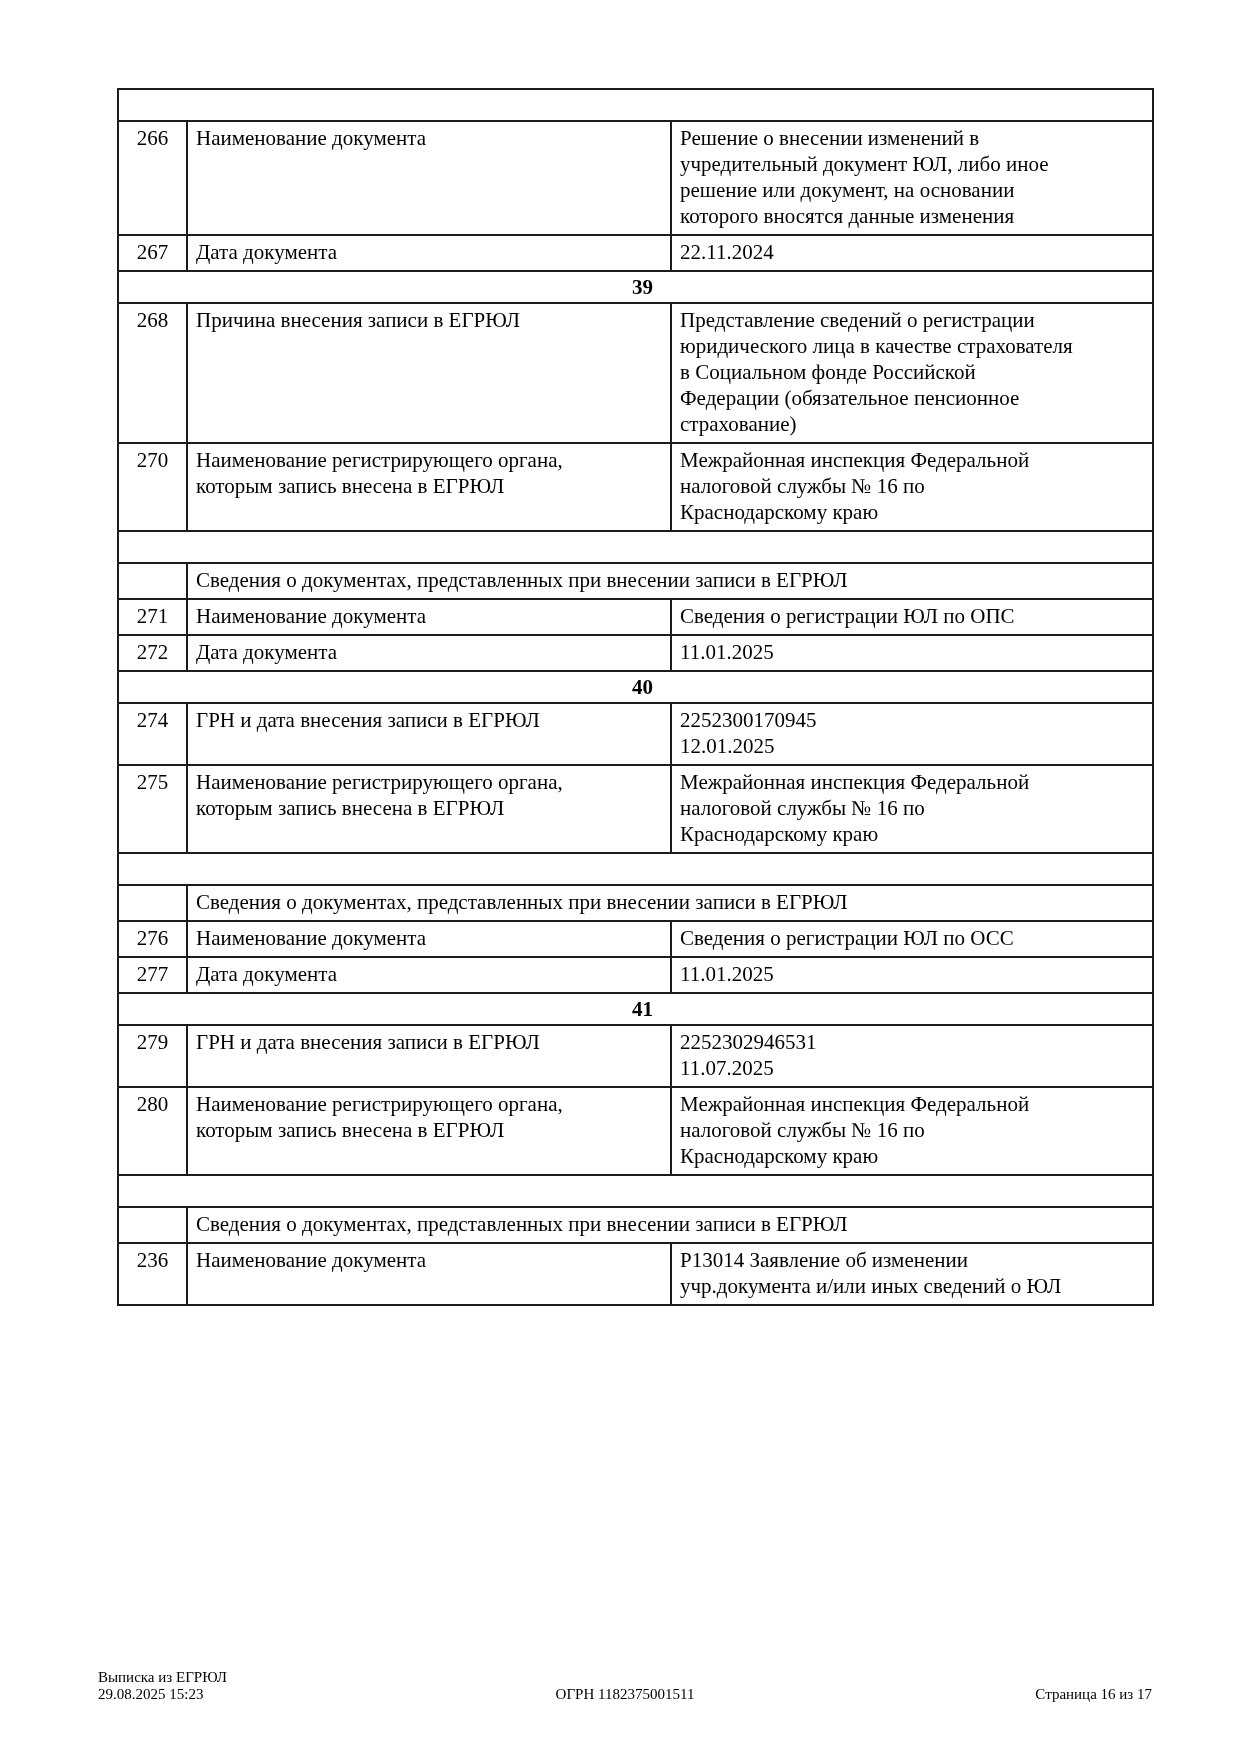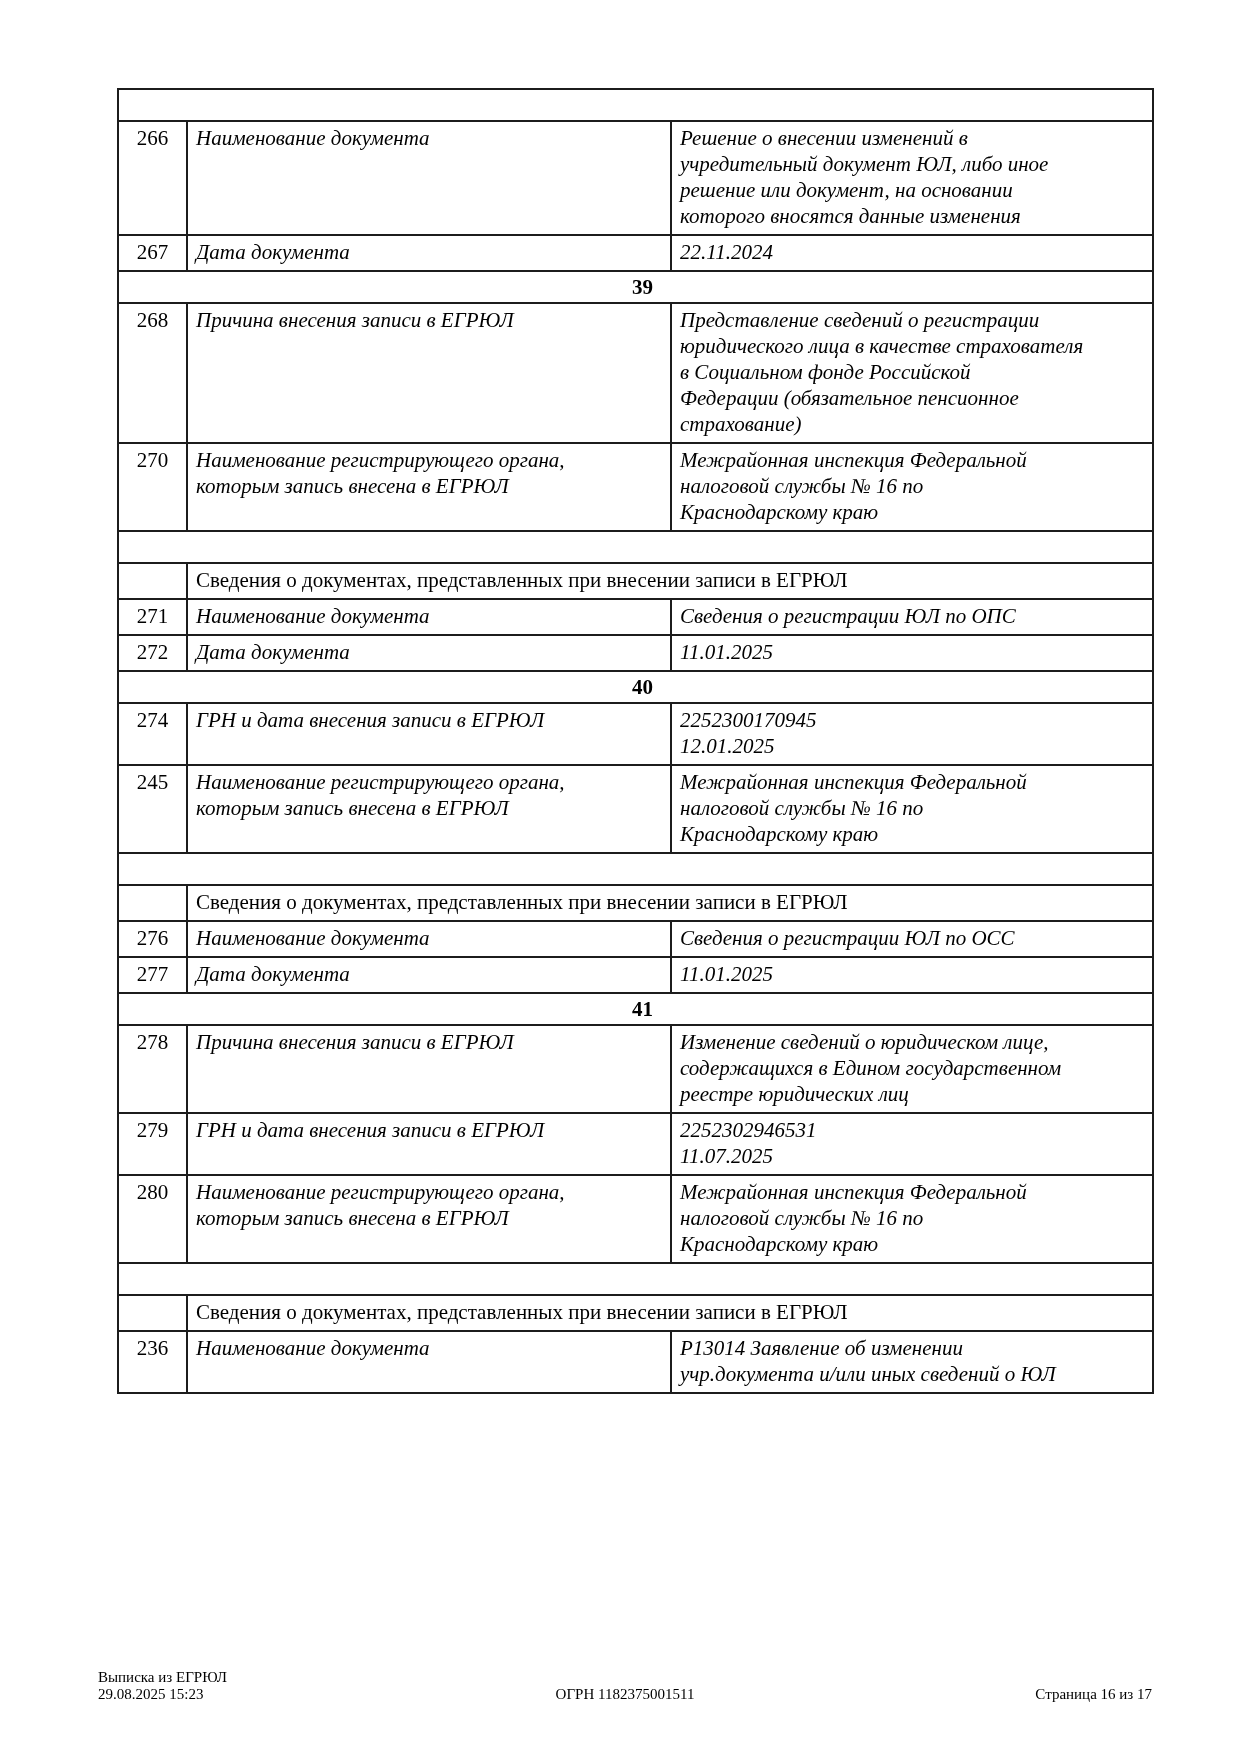--- a/index.html
+++ b/index.html
@@ -30,21 +30,20 @@
     padding: 3px 6px 5px 8px;
     overflow: hidden;
   }
   .doc-table td.num {
     text-align: center;
     padding: 3px 2px 5px 2px;
     border-radius: 24px;
   }
   .doc-table td.pre {
     white-space: pre-line;
-    font-style: italic;
   }
   .doc-table tr.r-spacer td {
     height: 26px;
     padding: 2px;
   }
   .doc-table tr.r-section td {
     text-align: center;
     font-weight: bold;
     padding: 2px 2px 2px 16px;
     height: 26px;
@@ -145,21 +144,21 @@
 
 
     <tr>
       <td class="num">274</td>
       <td class="pre">ГРН и дата внесения записи в ЕГРЮЛ</td>
       <td class="pre">2252300170945
 12.01.2025</td>
     </tr>
 
     <tr>
-      <td class="num">245</td>
+      <td class="num">275</td>
       <td class="pre">Наименование регистрирующего органа,
 которым запись внесена в ЕГРЮЛ</td>
       <td class="pre">Межрайонная инспекция Федеральной
 налоговой службы № 16 по
 Краснодарскому краю</td>
     </tr>
 
     <tr class="r-spacer">
         <td colspan="3"></td>
       </tr>
@@ -178,27 +177,20 @@
     <tr>
       <td class="num">277</td>
       <td class="pre">Дата документа</td>
       <td class="pre">11.01.2025</td>
     </tr>
 
     <tr class="r-section">
       <td colspan="3">41</td>
     </tr>
 
-    <tr>
-      <td class="num">278</td>
-      <td class="pre">Причина внесения записи в ЕГРЮЛ</td>
-      <td class="pre">Изменение сведений о юридическом лице,
-содержащихся в Едином государственном
-реестре юридических лиц</td>
-    </tr>
 
     <tr>
       <td class="num">279</td>
       <td class="pre">ГРН и дата внесения записи в ЕГРЮЛ</td>
       <td class="pre">2252302946531
 11.07.2025</td>
     </tr>
 
     <tr>
       <td class="num">280</td>

